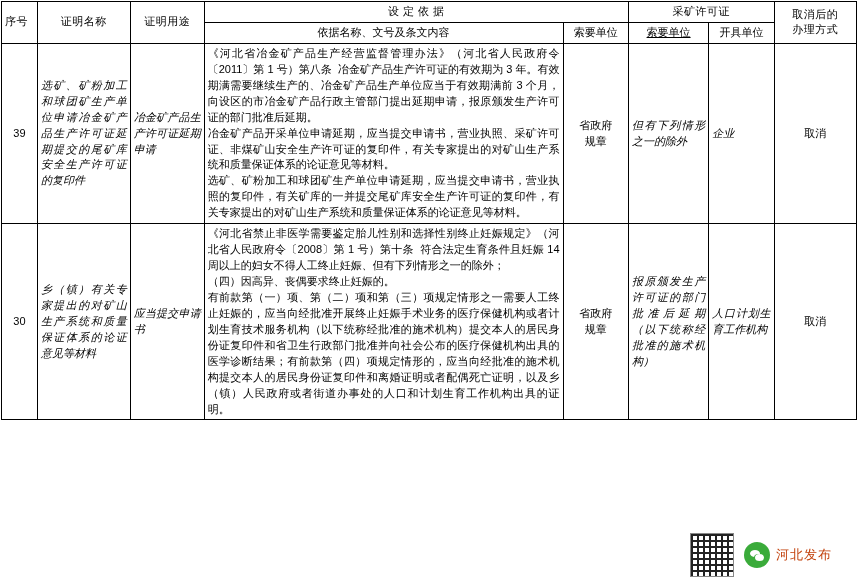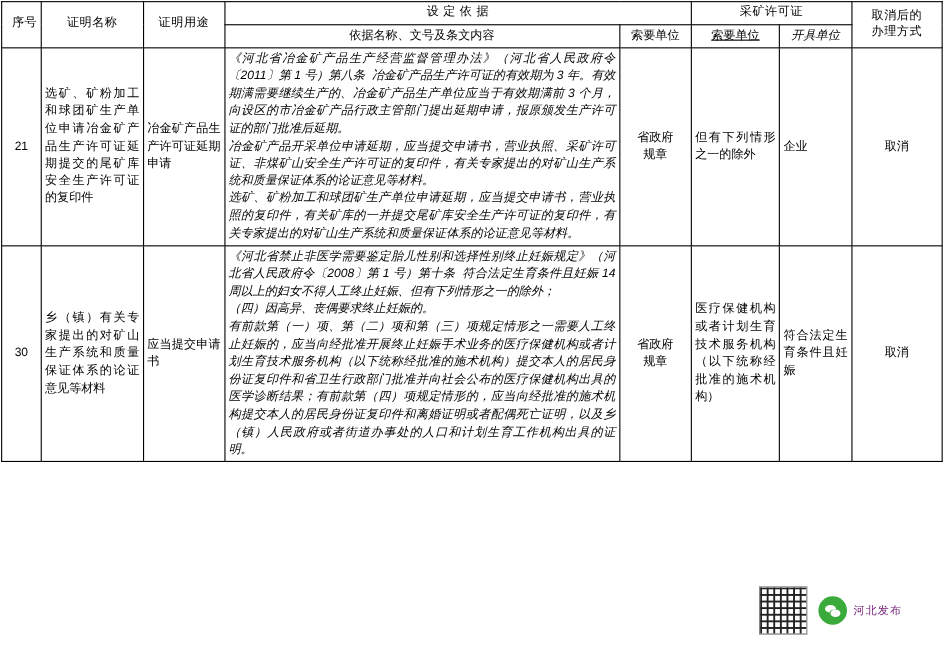--- a/index.html
+++ b/index.html
@@ -32,45 +32,45 @@
   }
   .hdr {
     text-align: center;
     font-size: 12px;
     letter-spacing: 0.5px;
   }
   .hdr-sub {
     text-align: center;
     font-size: 11.5px;
   }
-  .c-seq { width: 34px; text-align: right; font-size: 12px; }
+  .c-seq { width: 34px; text-align: left; font-size: 12px; }
   .c-name { width: 88px; font-family: Liberation Serif, serif; }
   .c-use { width: 70px; }
   .c-basis { width: 340px; }
   .c-level { width: 62px; text-align: center; }
   .c-demand { width: 76px; text-decoration: underline; }
-  .c-issue { width: 62px; font-style: italic; }
+  .c-issue { width: 62px; }
   .c-result { width: 78px; text-align: center; }
 
   .cell-text {
     white-space: pre-wrap;
     text-align: justify;
     text-justify: inter-ideograph;
+    font-style: italic;
   }
   .center-text {
     white-space: pre-wrap;
     text-align: center;
   }
   .basis-text {
     white-space: pre-wrap;
     text-align: justify;
     text-justify: inter-ideograph;
     font-size: 11.2px;
     line-height: 1.5;
-    font-style: italic;
   }
   .row-seq {
     text-align: center;
     font-size: 13px;
   }
 
   
   .wm {
     position: absolute;
     right: 6px;
@@ -115,22 +115,22 @@
   .wm-logo:after {
     content: "";
     position: absolute;
     left: 11px; top: 12px;
     width: 9px; height: 7px;
     border-radius: 50%;
     background: #fff;
     box-shadow: -1px 0 0 0 #3aab3a;
   }
   .wm-name {
-    font-size: 10px;
-    color: #701a75;
+    font-size: 13px;
+    color: #c2410c;
     letter-spacing: 1px;
   }
 </style>
 </head>
 <body>
 
 <table class="doc-table">
   <colgroup>
     <col class="c-seq">
       <col class="c-name">
@@ -153,43 +153,43 @@
     </tr>
     <tr>
       <th class="c-basis hdr-sub">依据名称、文号及条文内容</th>
       <th class="c-level hdr-sub">索要单位</th>
       <th class="c-demand hdr-sub">索要单位</th>
       <th class="c-issue hdr-sub">开具单位</th>
     </tr>
   </thead>
   <tbody>
     <tr>
-      <td class="row-seq">21</td>
+      <td class="row-seq">39</td>
       <td class="cell-text">选矿、矿粉加工和球团矿生产单位申请冶金矿产品生产许可证延期提交的尾矿库安全生产许可证的复印件</td>
       <td class="cell-text">冶金矿产品生产许可证延期申请</td>
       <td class="basis-text">《河北省冶金矿产品生产经营监督管理办法》（河北省人民政府令〔2011〕第 1 号）第八条  冶金矿产品生产许可证的有效期为 3 年。有效期满需要继续生产的、冶金矿产品生产单位应当于有效期满前 3 个月，向设区的市冶金矿产品行政主管部门提出延期申请，报原颁发生产许可证的部门批准后延期。
 冶金矿产品开采单位申请延期，应当提交申请书，营业执照、采矿许可证、非煤矿山安全生产许可证的复印件，有关专家提出的对矿山生产系统和质量保证体系的论证意见等材料。
 选矿、矿粉加工和球团矿生产单位申请延期，应当提交申请书，营业执照的复印件，有关矿库的一并提交尾矿库安全生产许可证的复印件，有关专家提出的对矿山生产系统和质量保证体系的论证意见等材料。</td>
       <td class="center-text">省政府
 规章</td>
       <td class="cell-text">但有下列情形之一的除外</td>
       <td class="cell-text">企业</td>
       <td class="center-text">取消</td>
     </tr>
     <tr>
       <td class="row-seq">30</td>
       <td class="cell-text">乡（镇）有关专家提出的对矿山生产系统和质量保证体系的论证意见等材料</td>
       <td class="cell-text">应当提交申请书</td>
       <td class="basis-text">《河北省禁止非医学需要鉴定胎儿性别和选择性别终止妊娠规定》（河北省人民政府令〔2008〕第 1 号）第十条  符合法定生育条件且妊娠 14 周以上的妇女不得人工终止妊娠、但有下列情形之一的除外；
 （四）因高异、丧偶要求终止妊娠的。
 有前款第（一）项、第（二）项和第（三）项规定情形之一需要人工终止妊娠的，应当向经批准开展终止妊娠手术业务的医疗保健机构或者计划生育技术服务机构（以下统称经批准的施术机构）提交本人的居民身份证复印件和省卫生行政部门批准并向社会公布的医疗保健机构出具的医学诊断结果；有前款第（四）项规定情形的，应当向经批准的施术机构提交本人的居民身份证复印件和离婚证明或者配偶死亡证明，以及乡（镇）人民政府或者街道办事处的人口和计划生育工作机构出具的证明。</td>
       <td class="center-text">省政府
 规章</td>
-      <td class="cell-text">医疗保健机构或者计划生育技术服务机构（以下统称经批准的施术机构）</td>
-      <td class="cell-text">符合法定生育条件且妊娠</td>
+      <td class="cell-text">报原颁发生产许可证的部门批准后延期（以下统称经批准的施术机构）</td>
+      <td class="cell-text">人口计划生育工作机构</td>
       <td class="center-text">取消</td>
     </tr>
   </tbody>
 </table>
 
 <div class="wm">
   <div class="wm-qr"></div>
   <div class="wm-logo"></div>
   <div class="wm-name">河北发布</div>
 </div>

